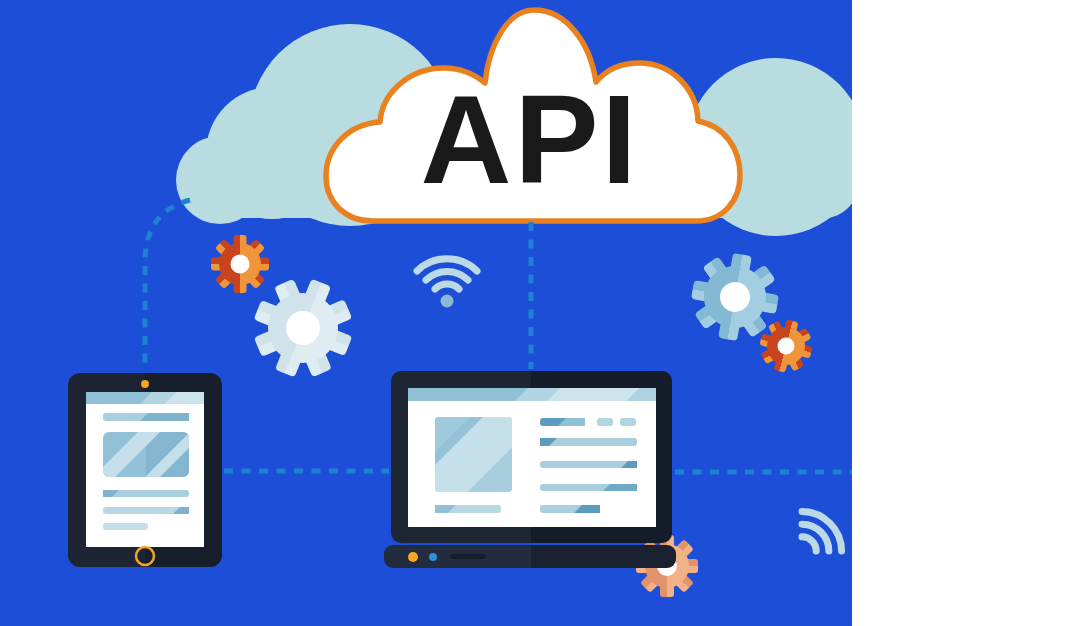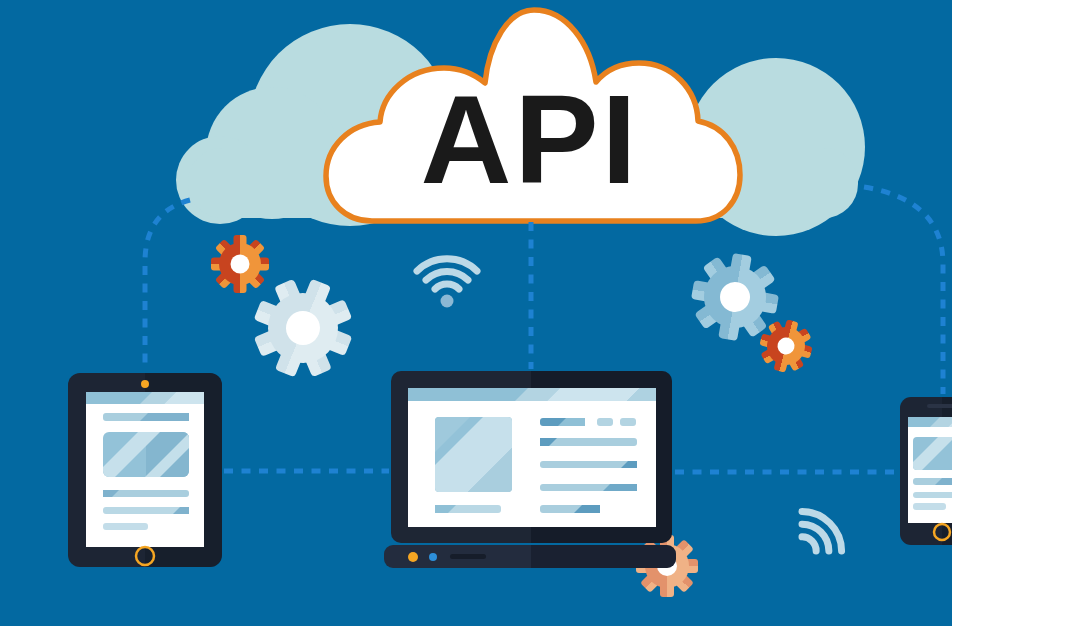--- a/index.html
+++ b/index.html
@@ -1,16 +1,16 @@
 <!DOCTYPE html>
 <html><head>
 <meta charset="utf-8">
 <style>
   html,body{margin:0;padding:0;background:#fff;}
-  .stage{position:relative;width:952px;height:626px;background:#0369a1;overflow:hidden;
+  .stage{position:relative;width:852px;height:626px;background:#1d4ed8;overflow:hidden;
          font-family:"Liberation Sans", sans-serif;text-align:right;}
   svg{display:block;}
   .api-label{font-family:"Liberation Sans", sans-serif;font-weight:bold;}
 </style>
 </head>
 <body>
 
 <div class="stage">
 <svg width="1065" height="626" viewBox="0 0 1065 626" xmlns="http://www.w3.org/2000/svg">
 

